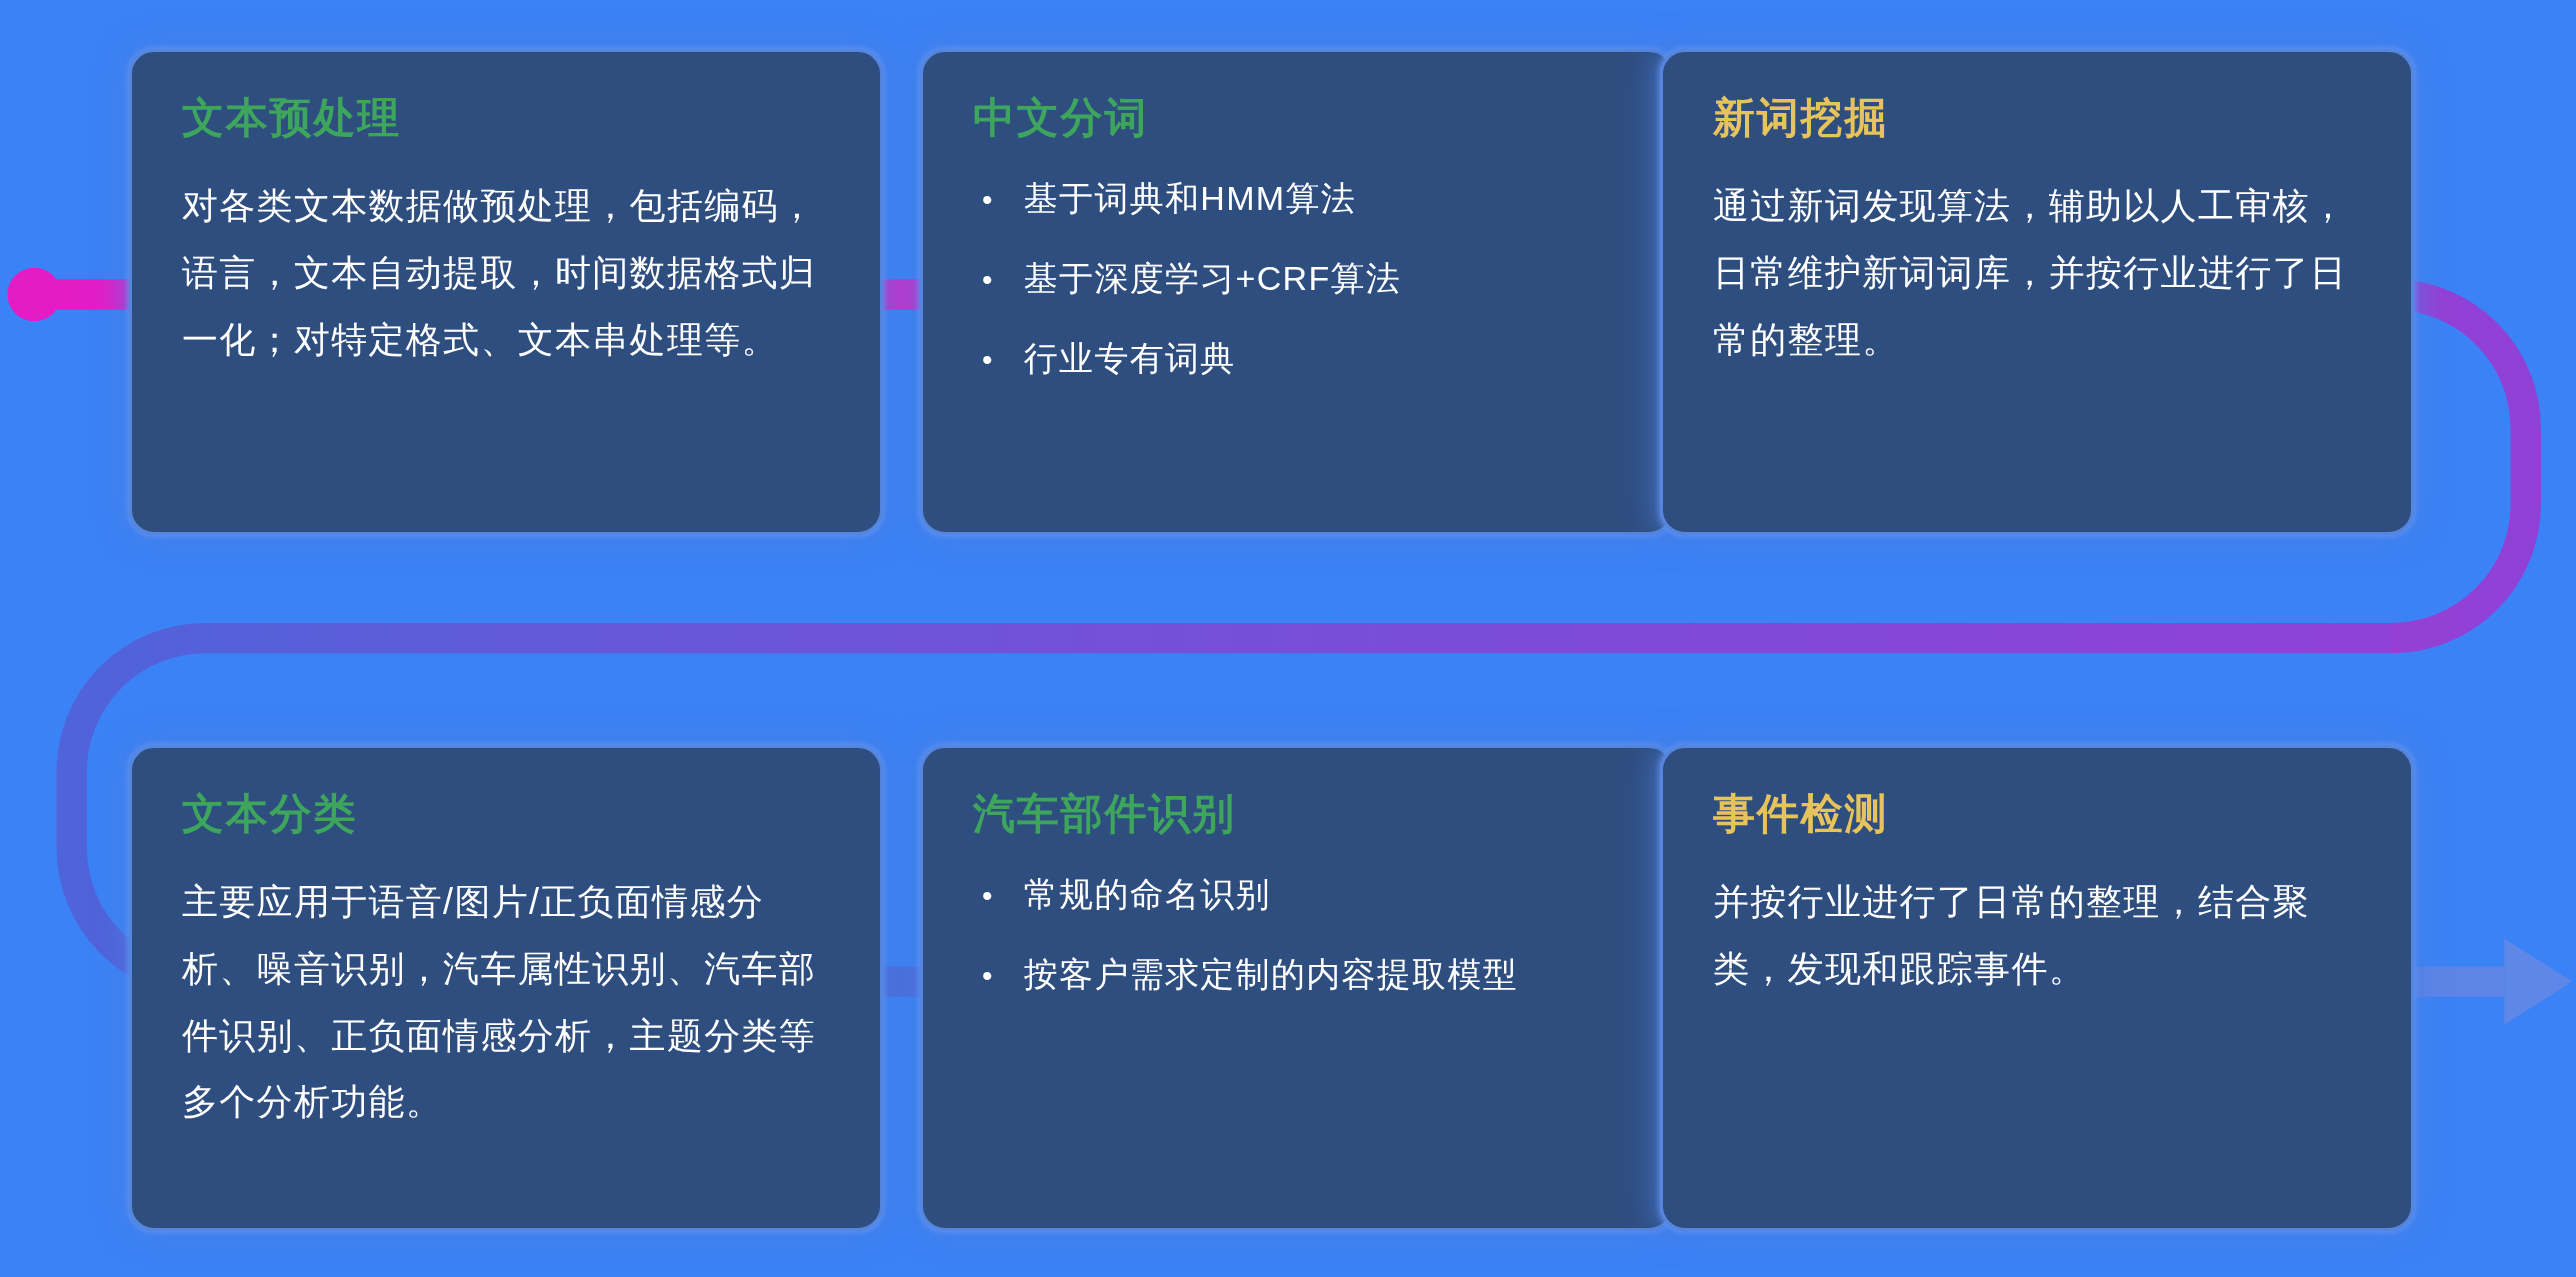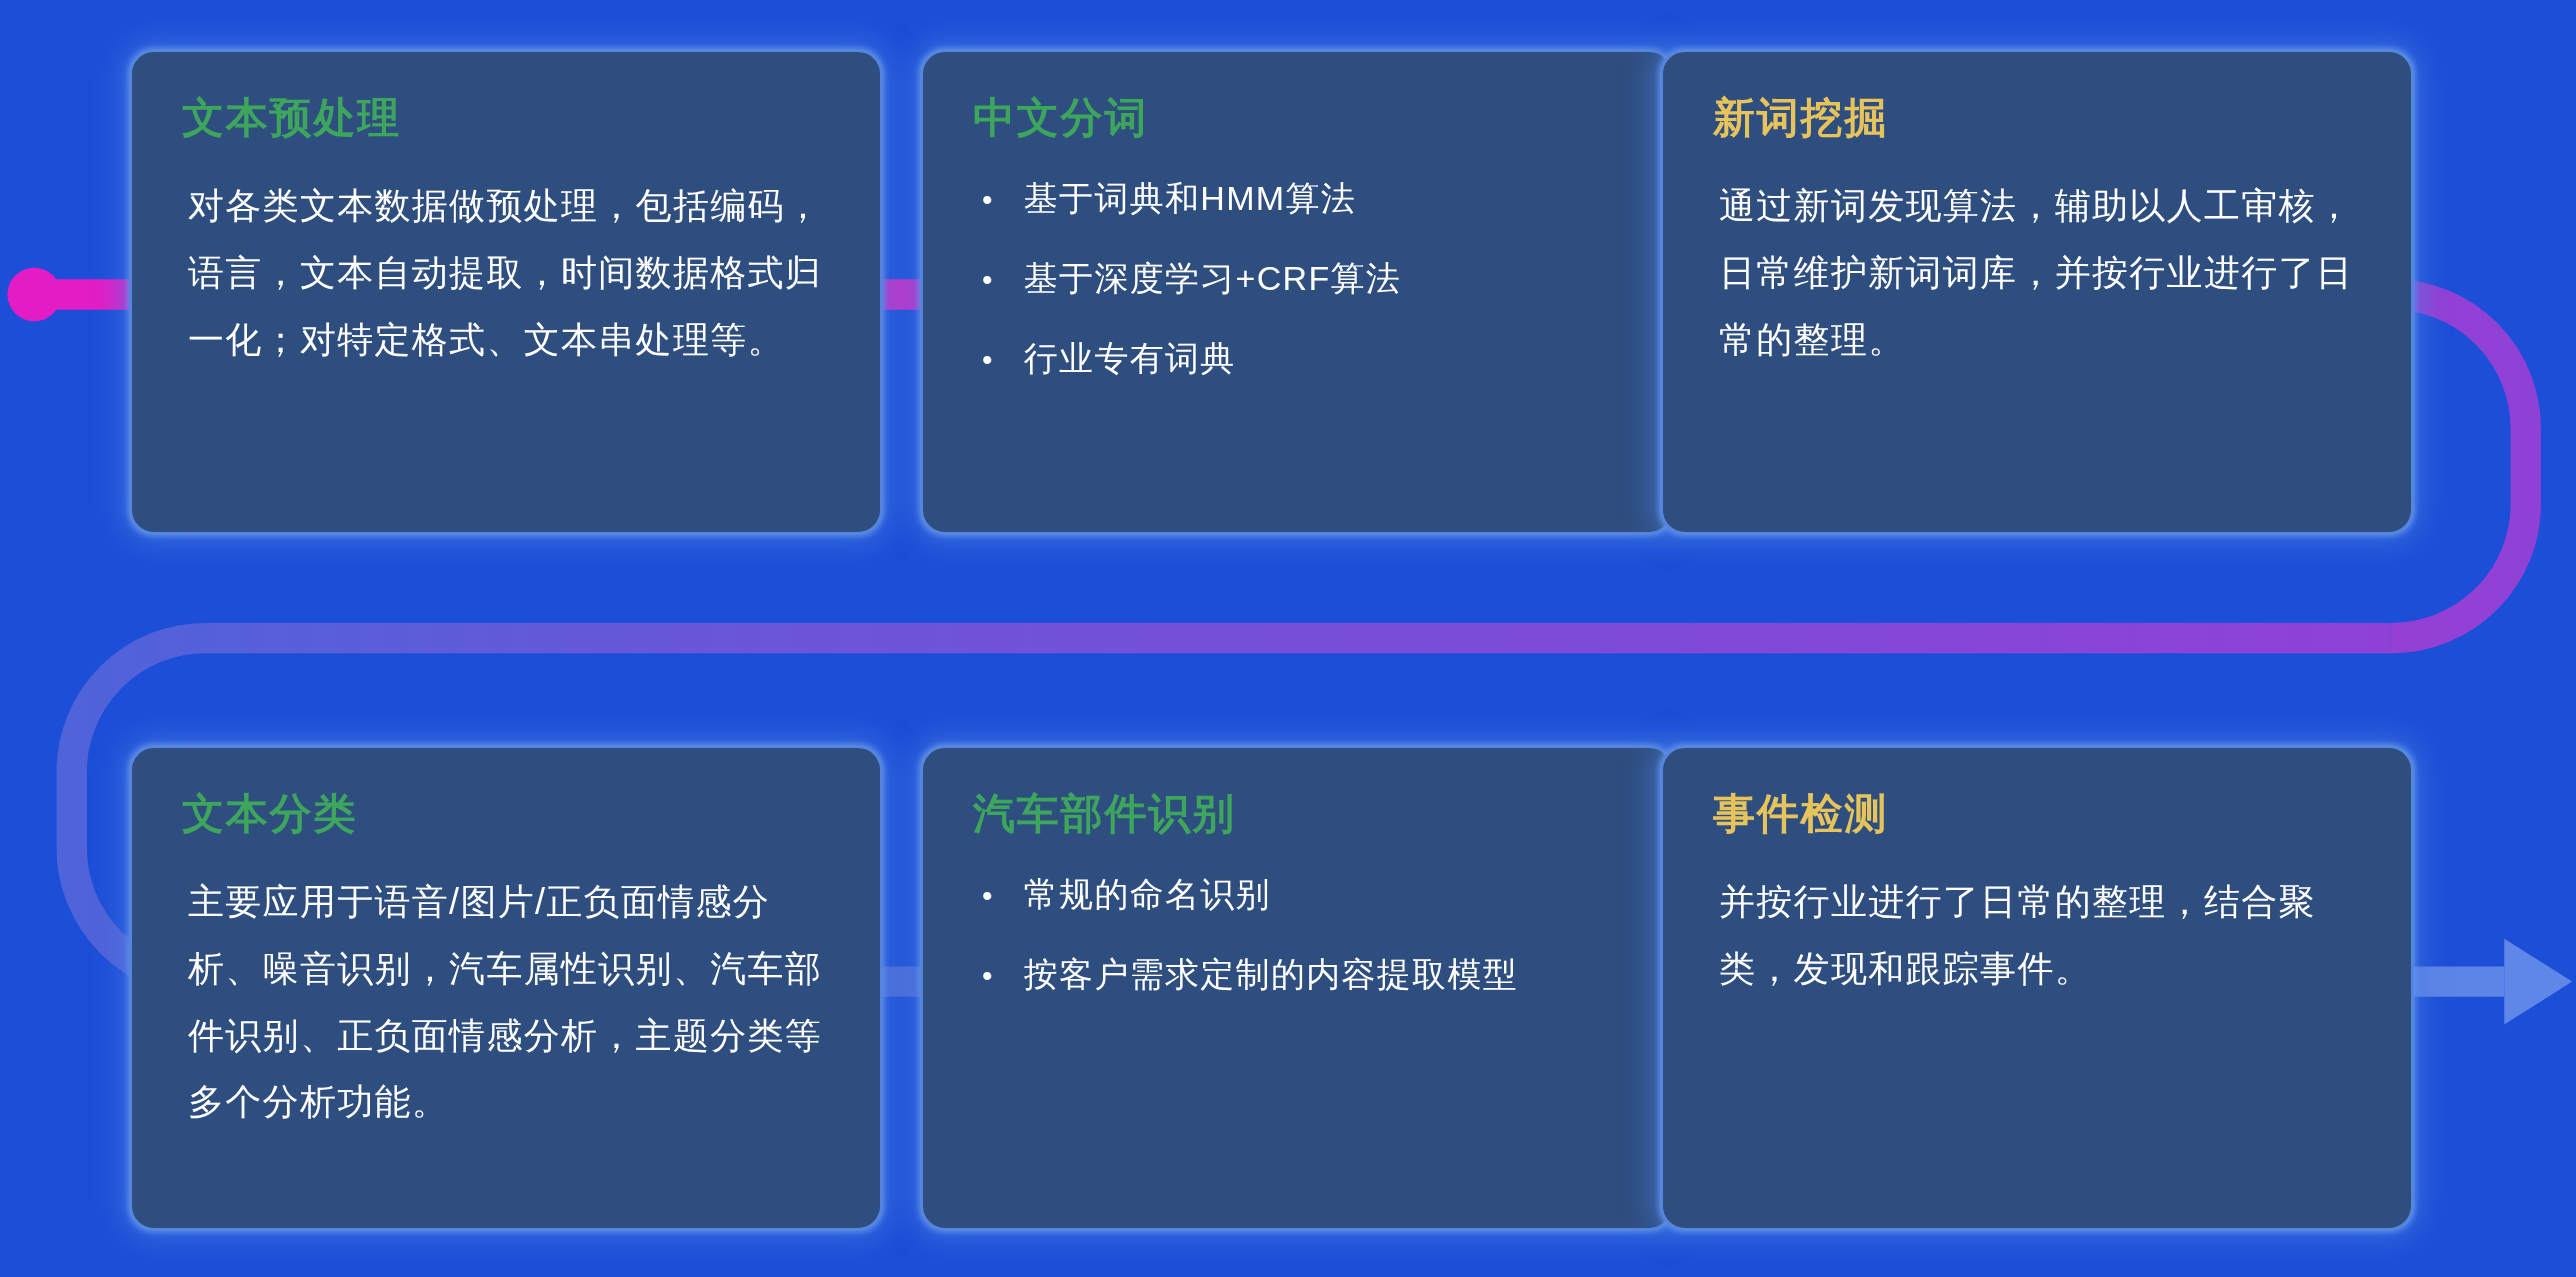--- a/index.html
+++ b/index.html
@@ -6,21 +6,21 @@
     margin: 0;
     padding: 0;
     background: #ffffff;
     font-family: "Liberation Sans", "DejaVu Sans", sans-serif;
   }
   .stage {
     position: relative;
     width: 2576px;
     height: 1277px;
     overflow: hidden;
-    background: #1d4ed8;
+    background: #3b82f6;
   }
   svg.flow {
     position: absolute;
     left: 0; top: 0;
     width: 2576px;
     height: 1277px;
     z-index: 0;
   }
   .card {
     position: absolute;
@@ -46,21 +46,21 @@
     margin: 0 0 30px 0;
     font-size: 42px;
     font-weight: 700;
     letter-spacing: 1.8px;
     line-height: 1.2;
   }
   .card-title[data-color="green"]  { color: var(--green, #3ea55c); }
   .card-title[data-color="yellow"] { color: var(--yellow, #e7c35b); }
 
   .card-body {
-    margin: 6px;
+    margin: 0;
     color: var(--text, #ffffff);
     font-size: 36px;
     line-height: 1.85;
     letter-spacing: 1.3px;
   }
   .card-bullets {
     margin: 9px 0 0 0;
     padding: 0;
     list-style: none;
   }

